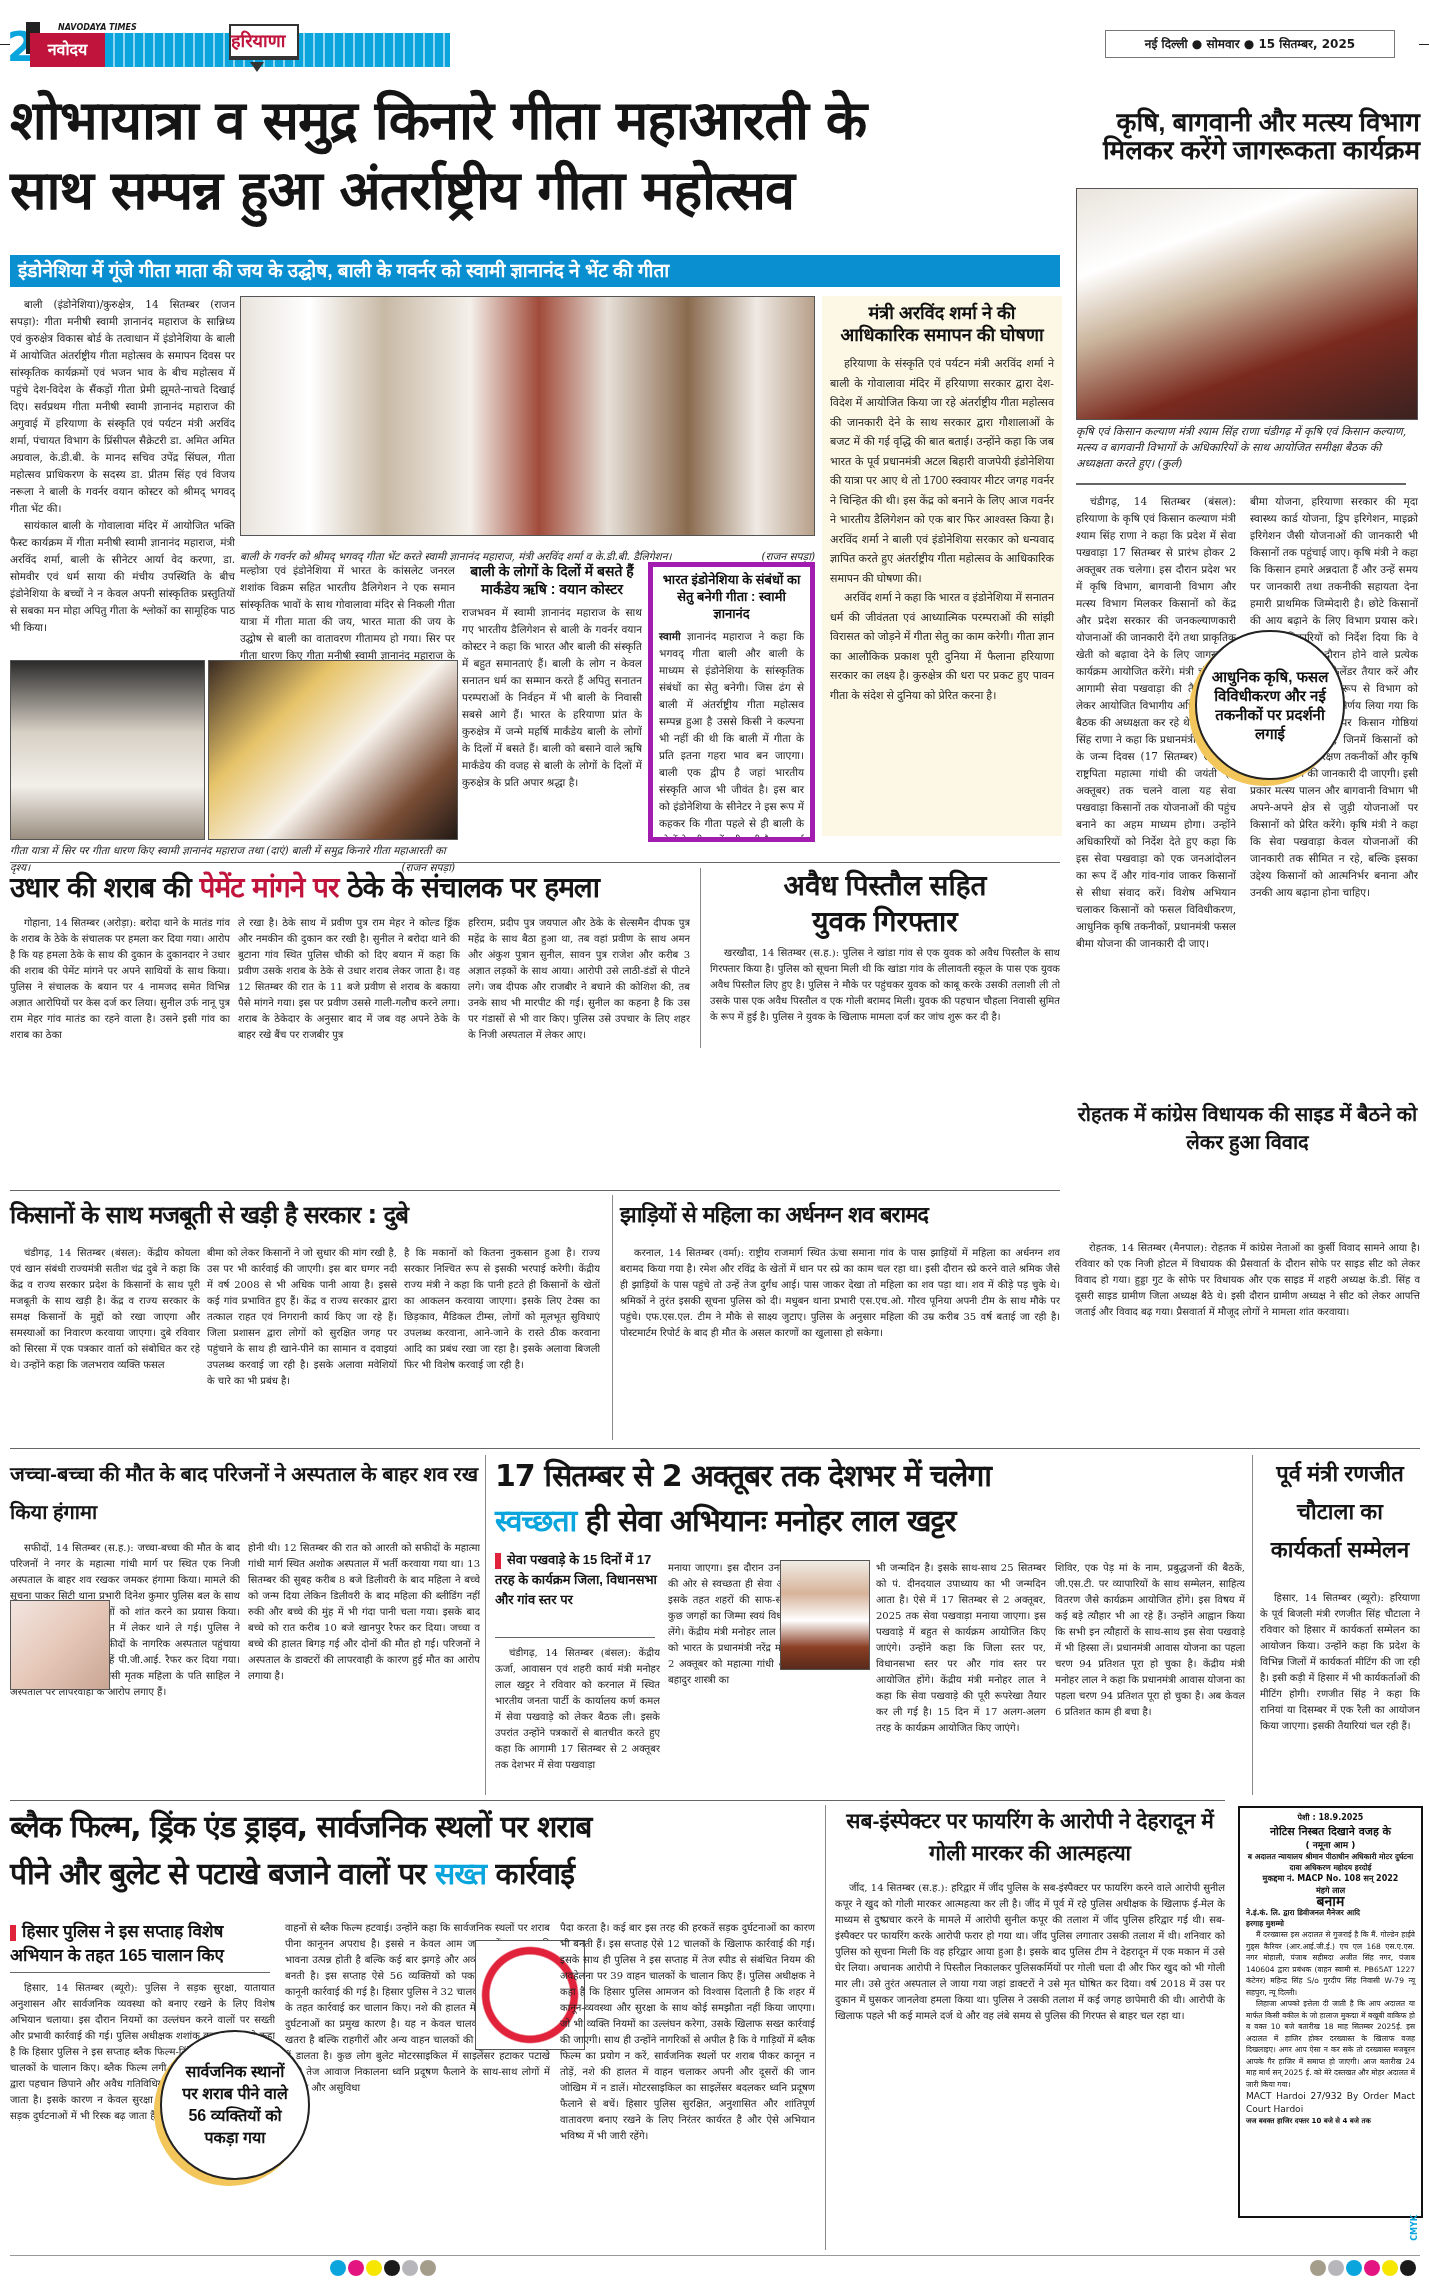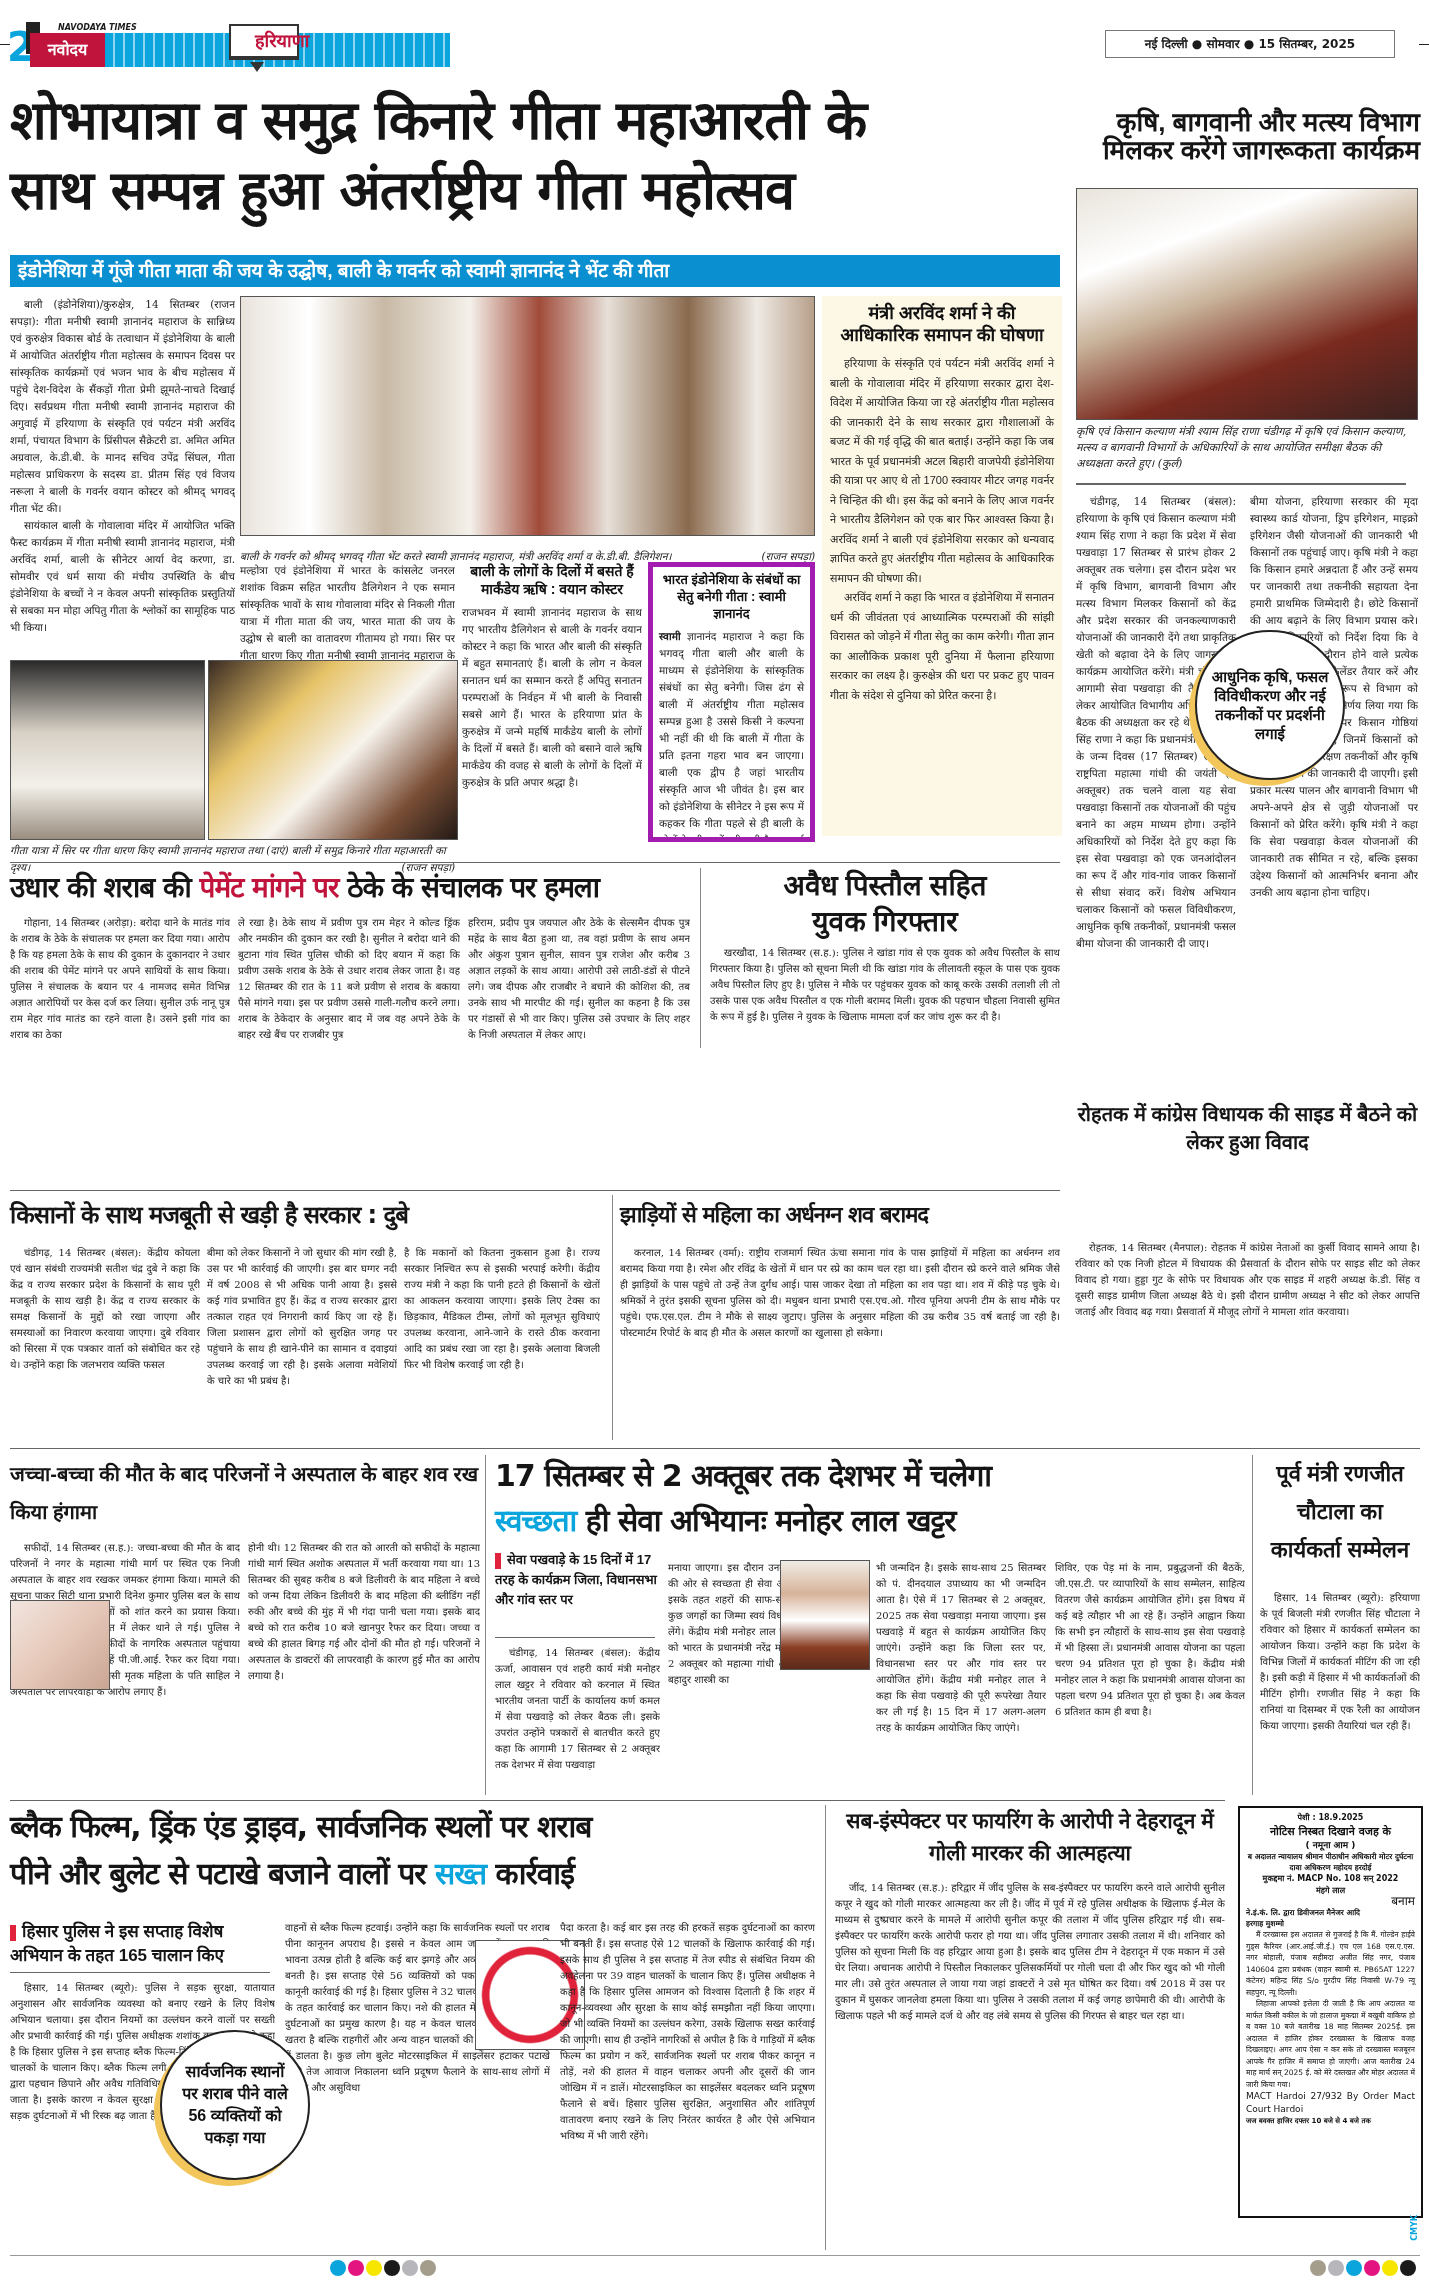--- a/index.html
+++ b/index.html
@@ -29,21 +29,21 @@
 <body>
 
 <div class="abs" style="top:20px;left:0;width:1429px;height:55px;">
   <div class="abs crop-mark" style="left:0;top:24px;"></div>
   <div class="abs" style="left:6px;top:4px;width:30px;height:46px;color:#0aa5dc;font-size:40px;font-weight:bold;line-height:46px;text-align:center;">2</div>
   <div class="abs" style="left:26px;top:2px;width:14px;height:32px;background:#222;"></div>
   <div class="abs" style="left:58px;top:3px;font-size:8px;font-style:italic;font-weight:bold;">NAVODAYA TIMES</div>
   <div class="abs" style="left:30px;top:13px;width:75px;height:34px;background:#c0143c;color:#fff;font-weight:bold;font-size:16px;line-height:34px;text-align:center;">नवोदय टाइम्स</div>
   <div class="abs" style="left:105px;top:13px;width:345px;height:34px;background:repeating-linear-gradient(90deg,#0aa5dc 0px,#0aa5dc 8px,#8fd4f0 8px,#8fd4f0 10px);"></div>
   <div class="abs" style="left:229px;top:4px;width:70px;height:36px;background:#fff;border:2px solid #333;border-bottom-width:4px;">
-    <span style="display:block;color:#c0143c;font-weight:bold;font-size:18px;line-height:30px;text-align:left;padding-left:24px;">हरियाणा</span>
+    <span style="display:block;color:#c0143c;font-weight:bold;font-size:18px;line-height:30px;text-align:left;">हरियाणा</span>
   </div>
   <div class="abs" style="left:250px;top:42px;width:0;height:0;border-left:7px solid transparent;border-right:7px solid transparent;border-top:10px solid #333;"></div>
   <div class="abs" style="left:1105px;top:10px;width:290px;height:28px;background:#fff;border:1px solid #777;font-size:12px;font-weight:bold;line-height:26px;text-align:center;white-space:nowrap;">नई दिल्ली ● सोमवार ● 15 सितम्बर, 2025</div>
   <div class="abs crop-mark" style="left:1419px;top:24px;"></div>
 </div>
 
 <div class="abs headline" style="left:10px;top:88px;width:1050px;font-size:54px;line-height:66px;white-space:nowrap;">शोभायात्रा व समुद्र किनारे गीता महाआरती के</div>
 <div class="abs headline" style="left:10px;top:158px;width:1050px;font-size:54px;line-height:66px;white-space:nowrap;">साथ सम्पन्न हुआ अंतर्राष्ट्रीय गीता महोत्सव</div>
 <div class="abs blue-strip" style="left:10px;top:255px;width:1050px;height:32px;">
   <span style="display:block;font-family:'Liberation Sans',sans-serif;font-size:19px;line-height:32px;padding-left:8px;white-space:nowrap;">इंडोनेशिया में गूंजे गीता माता की जय के उद्घोष, बाली के गवर्नर को स्वामी ज्ञानानंद ने भेंट की गीता</span>
@@ -173,21 +173,21 @@
 <div class="abs" style="left:835px;top:1805px;width:390px;font-family:'Liberation Sans',sans-serif;font-weight:bold;font-size:21px;line-height:32px;text-align:center;color:#151515;">सब-इंस्पेक्टर पर फायरिंग के आरोपी ने देहरादून में गोली मारकर की आत्महत्या</div>
 <div class="abs body-text" style="left:835px;top:1880px;width:390px;height:370px;overflow:hidden;font-size:10px;line-height:16px;text-indent:14px;">जींद, 14 सितम्बर (स.ह.): हरिद्वार में जींद पुलिस के सब-इंस्पैक्टर पर फायरिंग करने वाले आरोपी सुनील कपूर ने खुद को गोली मारकर आत्महत्या कर ली है। जींद में पूर्व में रहे पुलिस अधीक्षक के खिलाफ ई-मेल के माध्यम से दुष्प्रचार करने के मामले में आरोपी सुनील कपूर की तलाश में जींद पुलिस हरिद्वार गई थी। सब-इंस्पैक्टर पर फायरिंग करके आरोपी फरार हो गया था। जींद पुलिस लगातार उसकी तलाश में थी। शनिवार को पुलिस को सूचना मिली कि वह हरिद्वार आया हुआ है। इसके बाद पुलिस टीम ने देहरादून में एक मकान में उसे घेर लिया। अचानक आरोपी ने पिस्तौल निकालकर पुलिसकर्मियों पर गोली चला दी और फिर खुद को भी गोली मार ली। उसे तुरंत अस्पताल ले जाया गया जहां डाक्टरों ने उसे मृत घोषित कर दिया। वर्ष 2018 में उस पर दुकान में घुसकर जानलेवा हमला किया था। पुलिस ने उसकी तलाश में कई जगह छापेमारी की थी। आरोपी के खिलाफ पहले भी कई मामले दर्ज थे और वह लंबे समय से पुलिस की गिरफ्त से बाहर चल रहा था।</div>
 
 <div class="abs" style="left:1238px;top:1806px;width:185px;height:412px;border:2px solid #111;padding:4px 6px;overflow:hidden;font-family:'DejaVu Sans',sans-serif;color:#111;">
   <div style="font-size:8px;font-weight:bold;text-align:center;line-height:12px;">पेशी : 18.9.2025</div>
   <div style="font-size:11px;font-weight:bold;text-align:center;line-height:15px;">नोटिस निस्बत दिखाने वजह के</div>
   <div style="font-size:9px;font-weight:bold;text-align:center;line-height:12px;">( नमूना आम )</div>
   <div style="font-size:7.5px;font-weight:bold;text-align:center;line-height:11px;">ब अदालत न्यायालय श्रीमान पीठाधीन अधिकारी मोटर दुर्घटना दावा अधिकरण महोदय हरदोई</div>
   <div style="font-size:8px;font-weight:bold;text-align:center;line-height:12px;">मुकद्दमा नं. MACP No. 108 सन् 2022</div>
   <div style="font-size:8px;font-weight:bold;text-align:center;line-height:11px;">मंहगे लाल</div>
-  <div style="font-size:12px;font-weight:normal;text-align:right;line-height:11px;">बनाम</div>
+  <div style="font-size:14px;font-weight:bold;text-align:center;line-height:11px;">बनाम</div>
   <div style="font-size:7.5px;font-weight:bold;line-height:11px;">ने.इं.कं. लि. द्वारा डिवीजनल मैनेजर आदि</div>
   <div style="font-size:7.5px;font-weight:bold;line-height:11px;">हरगाह मुशम्मो</div>
   <div style="font-size:7.5px;line-height:11.5px;text-align:justify;text-indent:10px;">मैं दरख्वास्त इस अदालत से गुजराई है कि मैं. गोल्डेन हाईवे गुड्स कैरियर (आर.आई.जी.ई.) एच एल 168 एस.ए.एस. नगर मोहाली, पंजाब सहीमदा अजीत सिंह नगर, पंजाब 140604 द्वारा प्रबंधक (वाहन स्वामी सं. PB65AT 1227 कंटेनर) महिन्द्र सिंह S/o गुरदीप सिंह निवासी W-79 न्यू सहपुरा, न्यू दिल्ली।</div>
   <div style="font-size:7.5px;line-height:11.5px;text-align:justify;text-indent:10px;">लिहाजा आपको इत्तेला दी जाती है कि आप अदालत या मार्फत किसी वकील के जो हालाज मुकद्मा में बखूबी वाकिफ हो ब वक्त 10 बजे बतारीख 18 माह सितम्बर 2025ई. इस अदालत में हाजिर होकर दरख्वास्त के खिलाफ वजह दिखलाइए। अगर आप ऐसा न कर सके तो दरख्वास्त मजबूरन आपके गैर हाजिर में समाप्त हो जाएगी। आज बतारीख 24 माह मार्च सन् 2025 ई. को मेरे दस्तखत और मोहर अदालत में जारी किया गया।</div>
   <div style="font-size:9px;line-height:13px;text-align:justify;">MACT Hardoi 27/932 By Order Mact Court Hardoi</div>
   <div style="font-size:7px;font-weight:bold;line-height:11px;">जज बवक्त हाजिर दफ्तर 10 बजे से 4 बजे तक</div>
 </div>
 
 <div class="abs rule" style="left:10px;top:2255px;width:1410px;height:1px;background:#999;"></div>
 <div class="abs dots" style="left:330px;top:2260px;">

